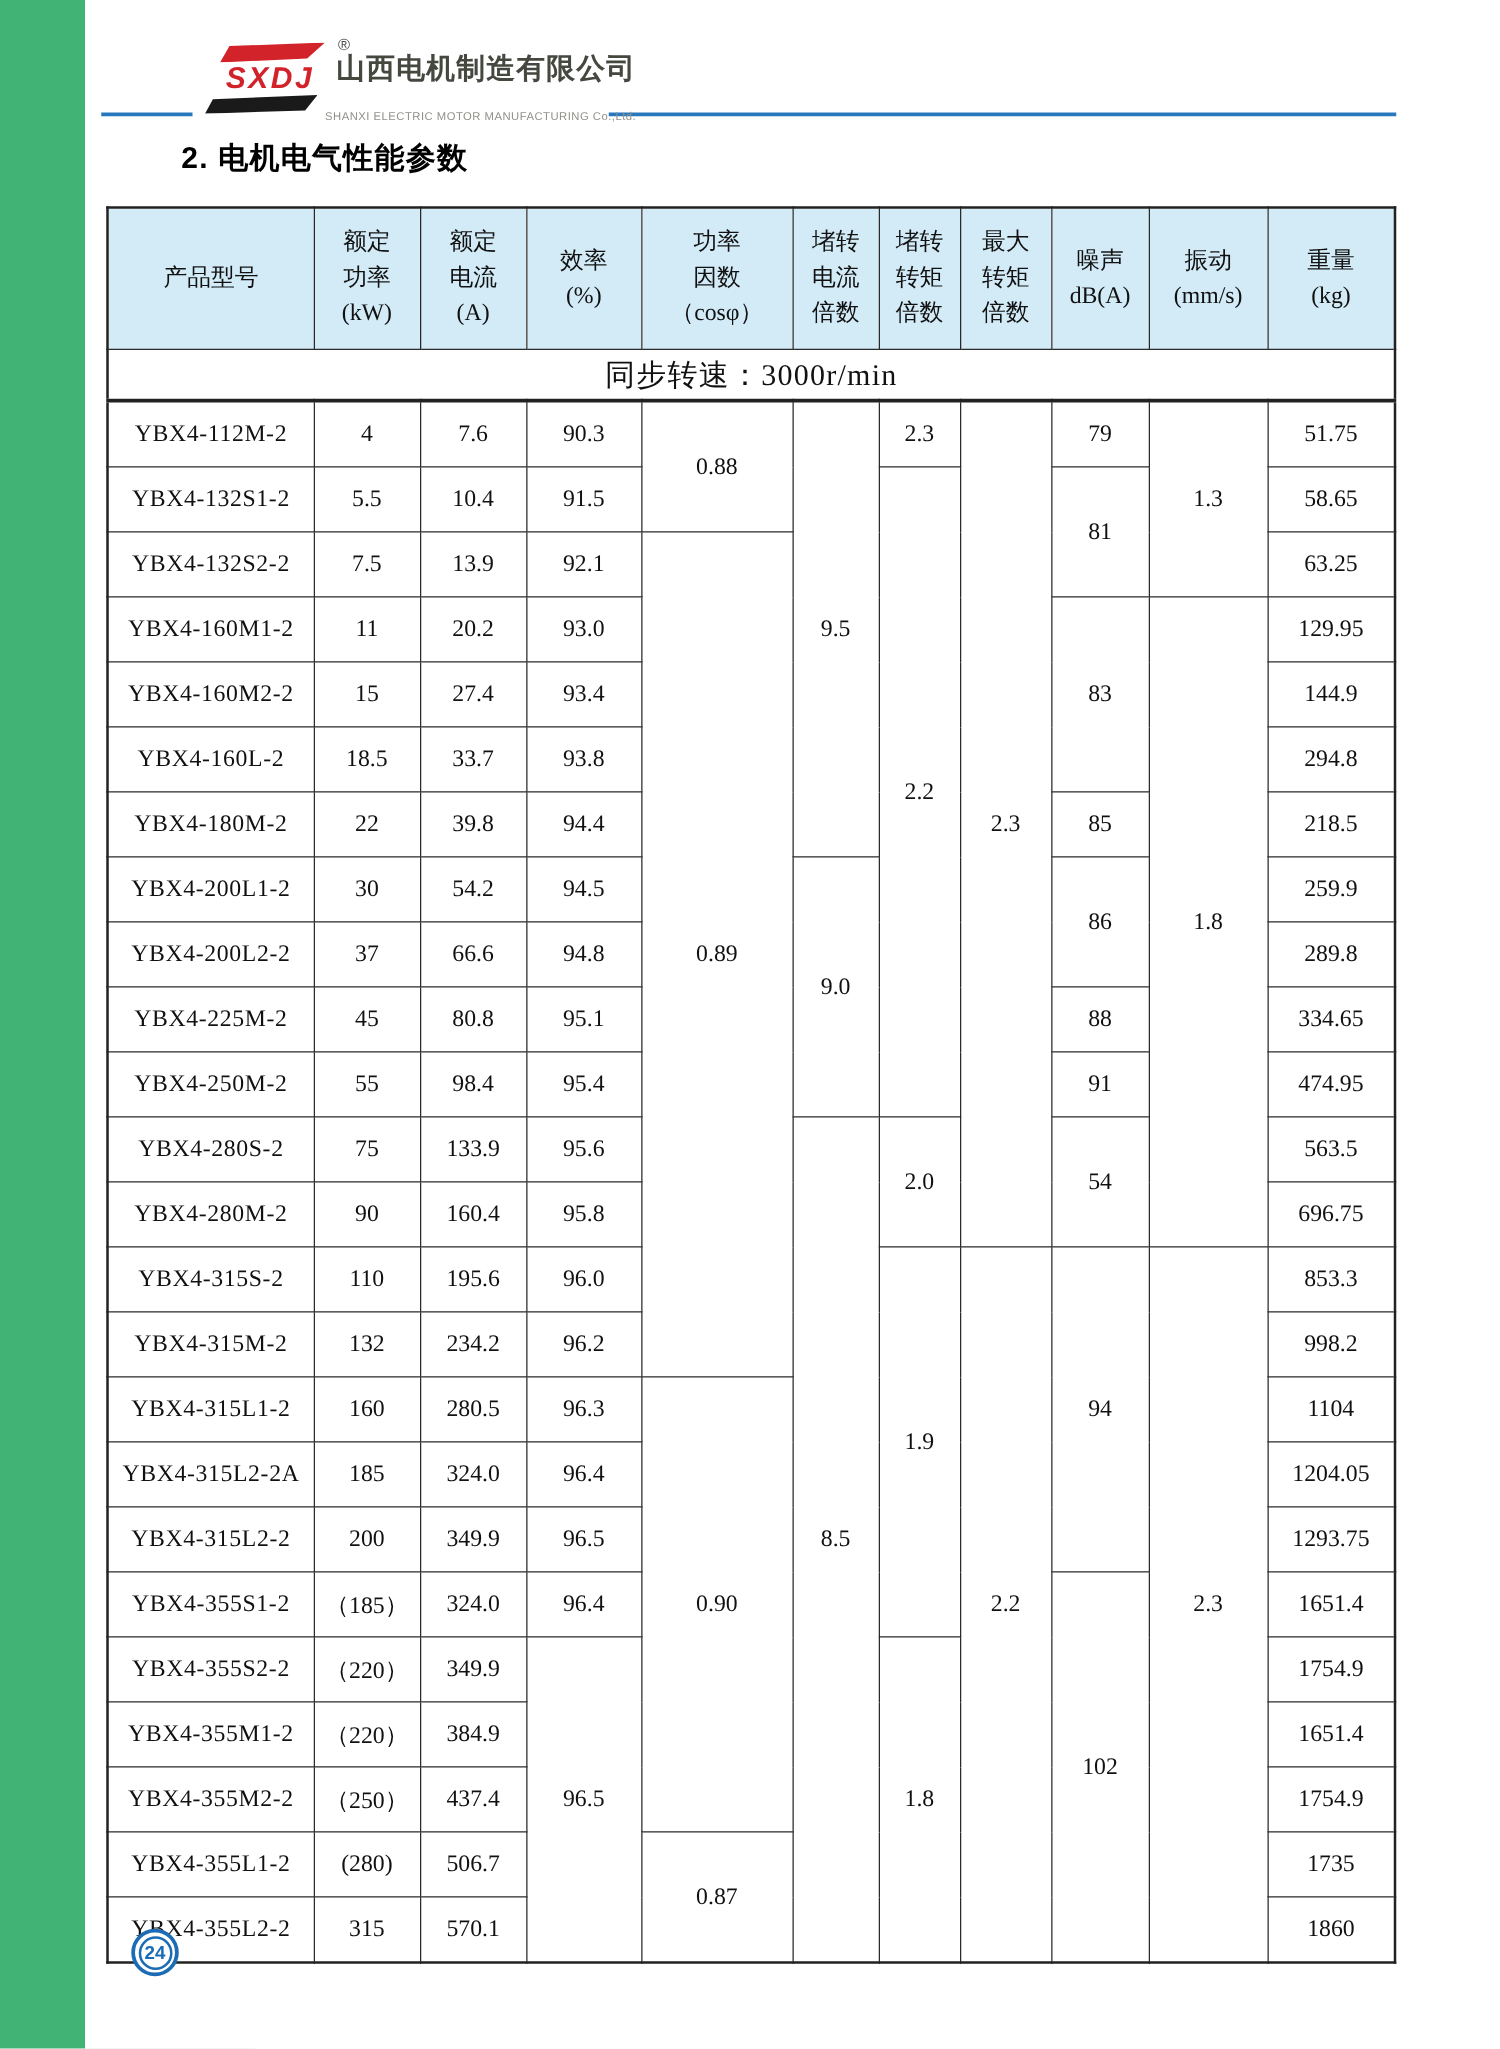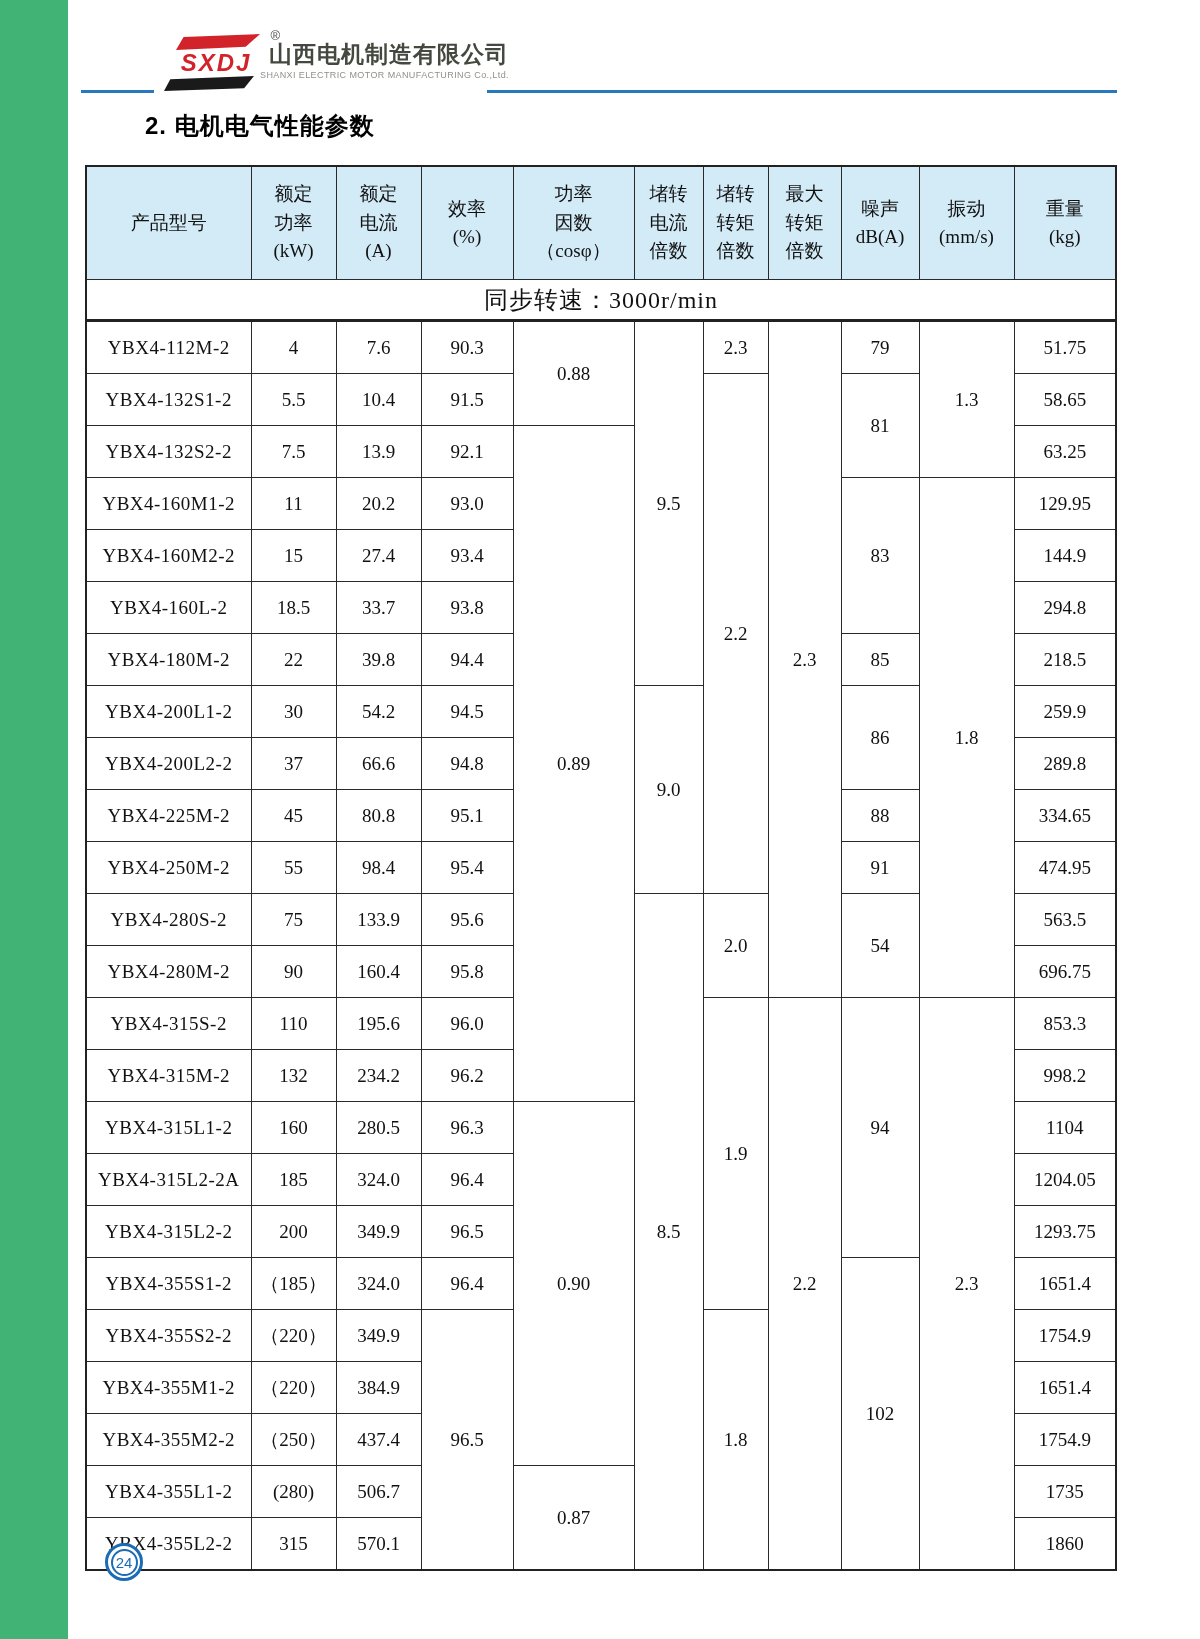--- a/index.html
+++ b/index.html
@@ -28,21 +28,21 @@
     clip-path:polygon(0 100%,9% 18%,100% 0,83% 80%);}
   .logo-text{color:var(--logo-red);font-weight:800;font-style:italic;font-size:24px;line-height:1;
     font-family:"Liberation Sans","DejaVu Sans",sans-serif;letter-spacing:2px;text-align:center;margin:1px 0;}
   .logo-flag-bottom{width:90px;height:15px;background:var(--logo-black);
     clip-path:polygon(7% 22%,100% 0,89% 82%,0 100%);}
   .reg{position:absolute;right:-12px;top:-6px;font-size:13px;color:#4a4a4a;
     font-family:"Liberation Sans",sans-serif;}
   .company{position:absolute;left:260px;top:40px;}
   .company-zh{font-size:23px;font-weight:700;color:var(--company-text);letter-spacing:1px;
     line-height:1.25;font-family:"Liberation Sans","DejaVu Sans",sans-serif;text-align:right;}
-  .company-en{font-size:9px;color:var(--company-en-text);letter-spacing:0.4px;margin-top:1px;
+  .company-en{font-size:9px;color:var(--company-en-text);letter-spacing:0.4px;margin-top:19px;
     white-space:nowrap;font-family:"Liberation Sans","DejaVu Sans",sans-serif;}
   .title{position:absolute;left:145px;top:110px;margin:0;font-size:24px;font-weight:700;color:#000;
     font-family:"Liberation Sans","DejaVu Sans",sans-serif;letter-spacing:1px;}
   table.spec{
     position:absolute;left:85px;top:165px;width:1030px;
     border-collapse:collapse;table-layout:fixed;
     border:2px solid var(--border-dark);
   }
   table.spec th,table.spec td{
     border:1px solid #2a2a2a;text-align:center;vertical-align:middle;
@@ -59,21 +59,21 @@
   table.spec tbody td{height:51px;font-size:19px;background:#fff;}
   table.spec tbody td.model{letter-spacing:0.5px;}
   .page-badge{
     position:absolute;left:105px;top:1543px;width:38px;height:38px;box-sizing:border-box;
     border:3px solid var(--badge-blue);border-radius:50%;
     display:flex;align-items:center;justify-content:center;background:#fff;
   }
   .page-badge .inner{
     width:27px;height:27px;box-sizing:border-box;border:2px solid var(--badge-blue);border-radius:50%;
     display:flex;align-items:center;justify-content:center;
-    font-weight:400;font-size:15px;color:var(--badge-blue);
+    font-weight:700;font-size:15px;color:var(--badge-blue);
     font-family:"Liberation Sans","DejaVu Sans",sans-serif;
   }
 </style>
 </head>
 <body>
 
 <div class="page">
   <div class="green-bar"></div>
 
   <div class="hdr-rule rule-left"></div>

